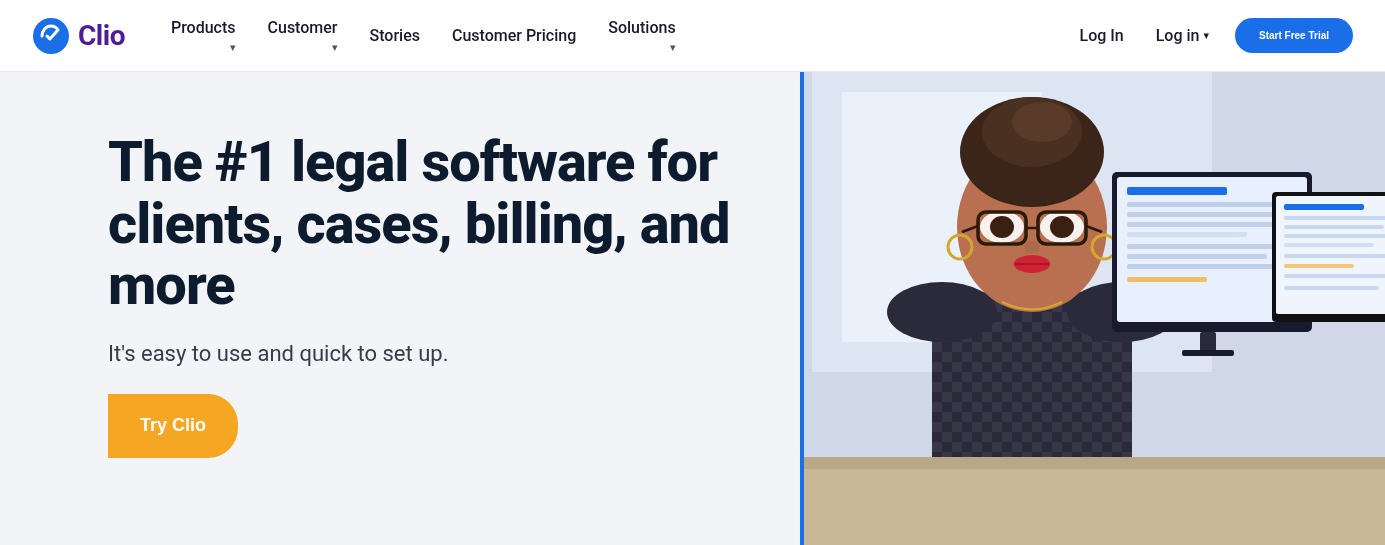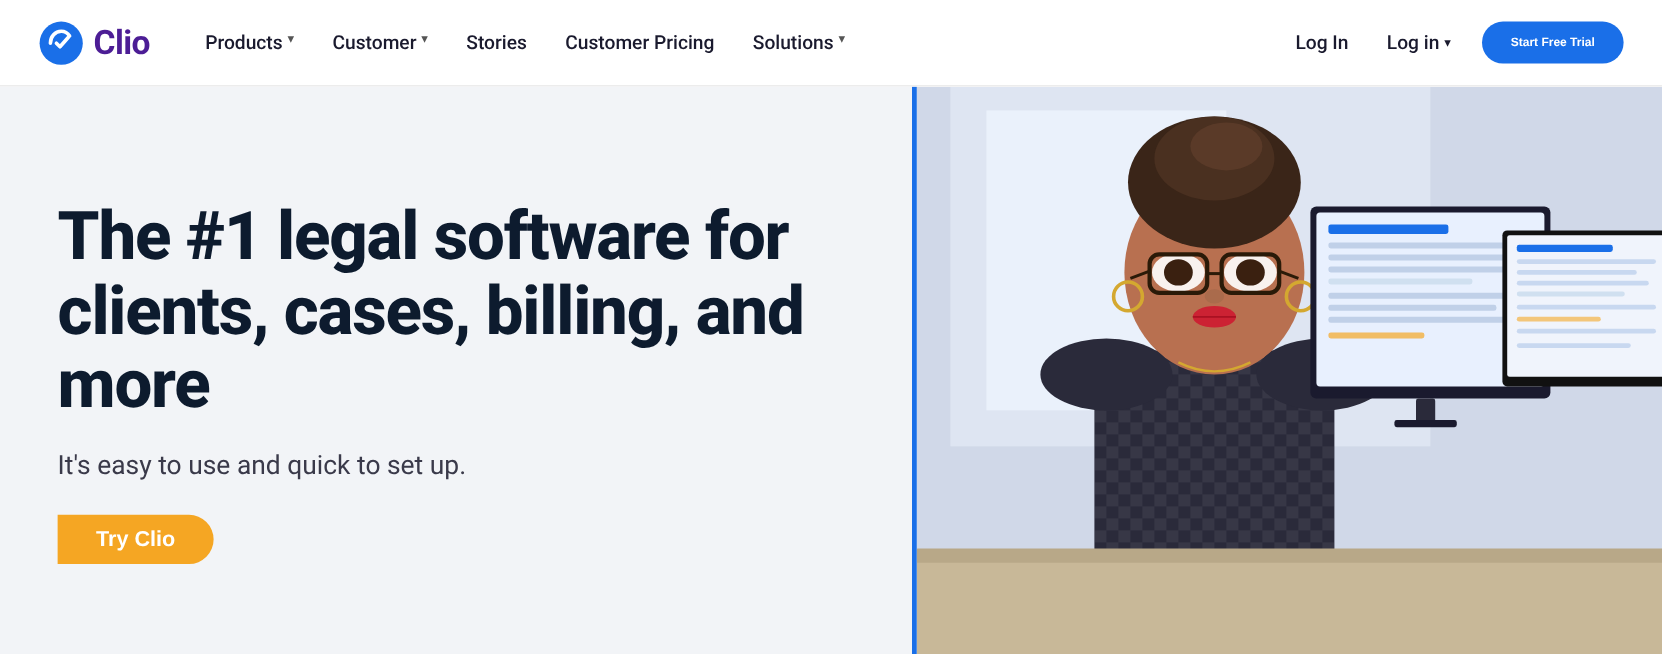--- a/index.html
+++ b/index.html
@@ -50,29 +50,30 @@
 
     .nav {
       display: flex;
       align-items: center;
       gap: 4px;
       flex: 1;
     }
 
     .nav-item {
       display: flex;
-      align-items: flex-start;
+      align-items: flex-end;
       gap: 4px;
       padding: 8px 14px;
       font-size: 16px;
       font-weight: 500;
       color: #1a1a2e;
       cursor: pointer;
       border-radius: 4px;
       white-space: nowrap;
+      flex-direction: column;
     }
 
     .nav-item .chevron {
       font-size: 11px;
       color: #555;
     }
 
     .nav-spacer {
       flex: 1;
     }
@@ -120,24 +121,25 @@
     .hero {
       display: flex;
       background: #f2f4f7;
       height: 473px;
       position: relative;
       overflow: hidden;
     }
 
     .hero-left {
       flex: 0 0 760px;
-      padding: 60px 48px 40px 48px;
+      padding: 60px 48px 40px 68px;
       display: flex;
       flex-direction: column;
-      justify-content: center;
+      justify-content: flex-start;
+      margin-left: 40px;
     }
 
     .hero-headline {
       font-size: 56px;
       font-weight: 800;
       color: #0d1b2e;
       line-height: 1.1;
       margin-bottom: 24px;
       letter-spacing: -1px;
     }
@@ -166,21 +168,21 @@
       color: #888;
       background: #fff;
       outline: none;
     }
 
     .hero-input::placeholder {
       color: #aaa;
     }
 
     .btn-try {
-      height: 41px;
+      height: 64px;
       background: #f5a623;
       color: #fff;
       border: none;
       border-radius: 0 30px 30px 0;
       padding: 0 32px;
       font-size: 18px;
       font-weight: 700;
       cursor: pointer;
       white-space: nowrap;
     }

